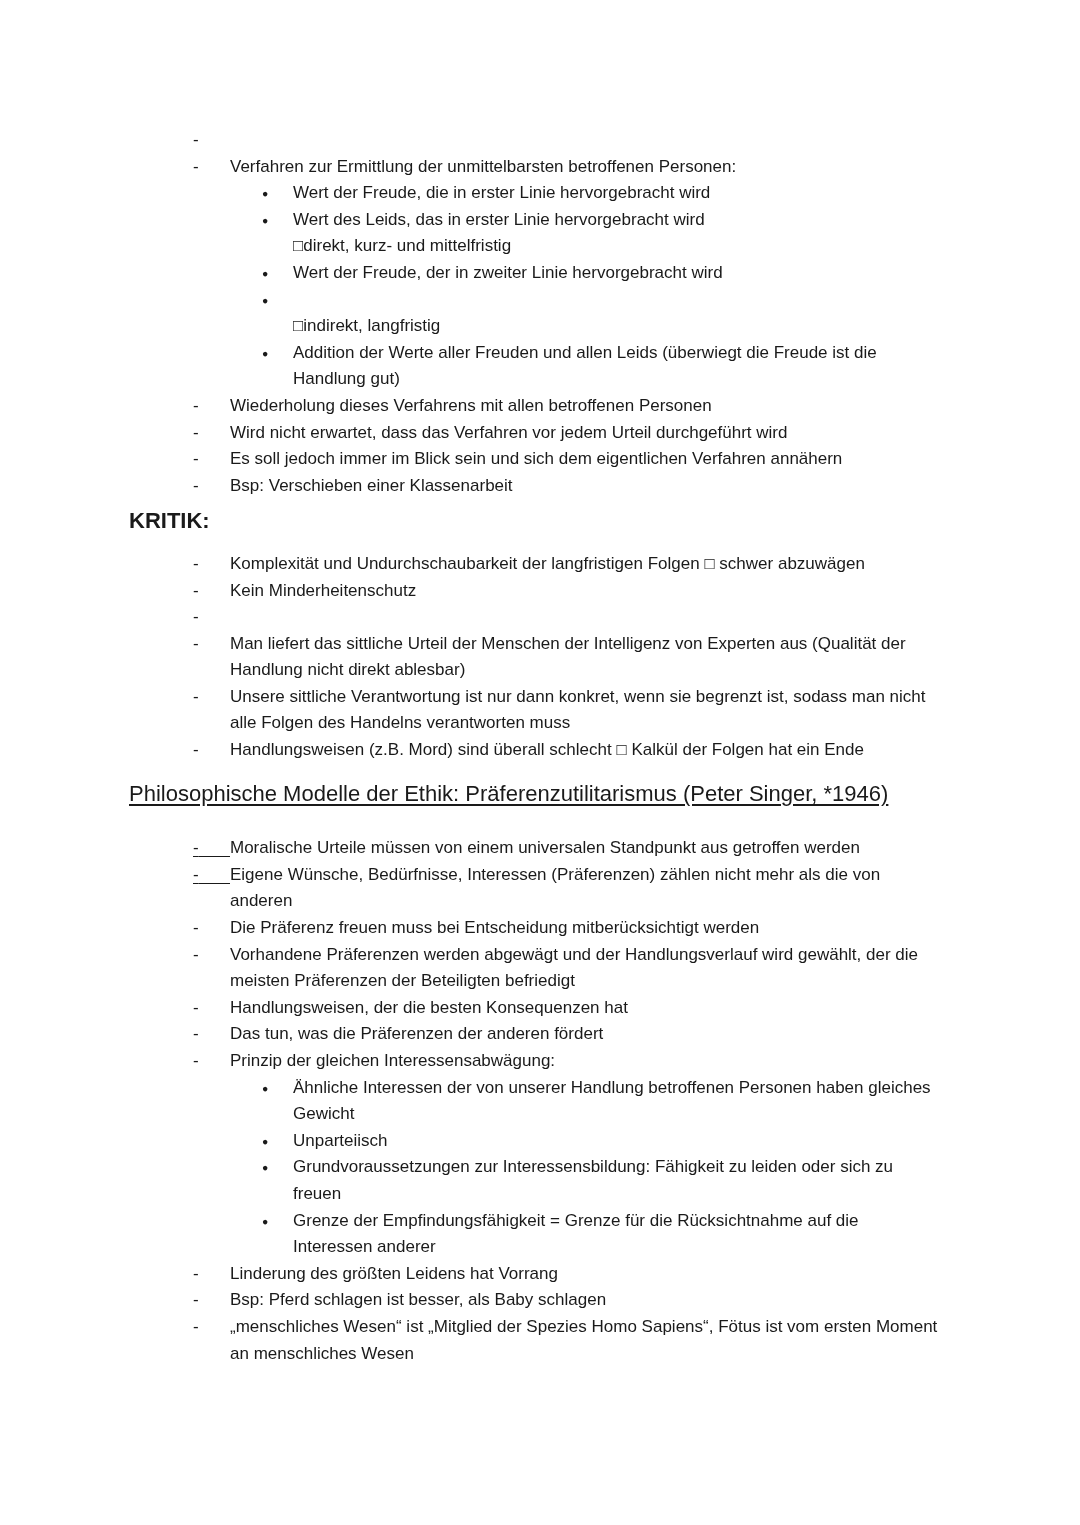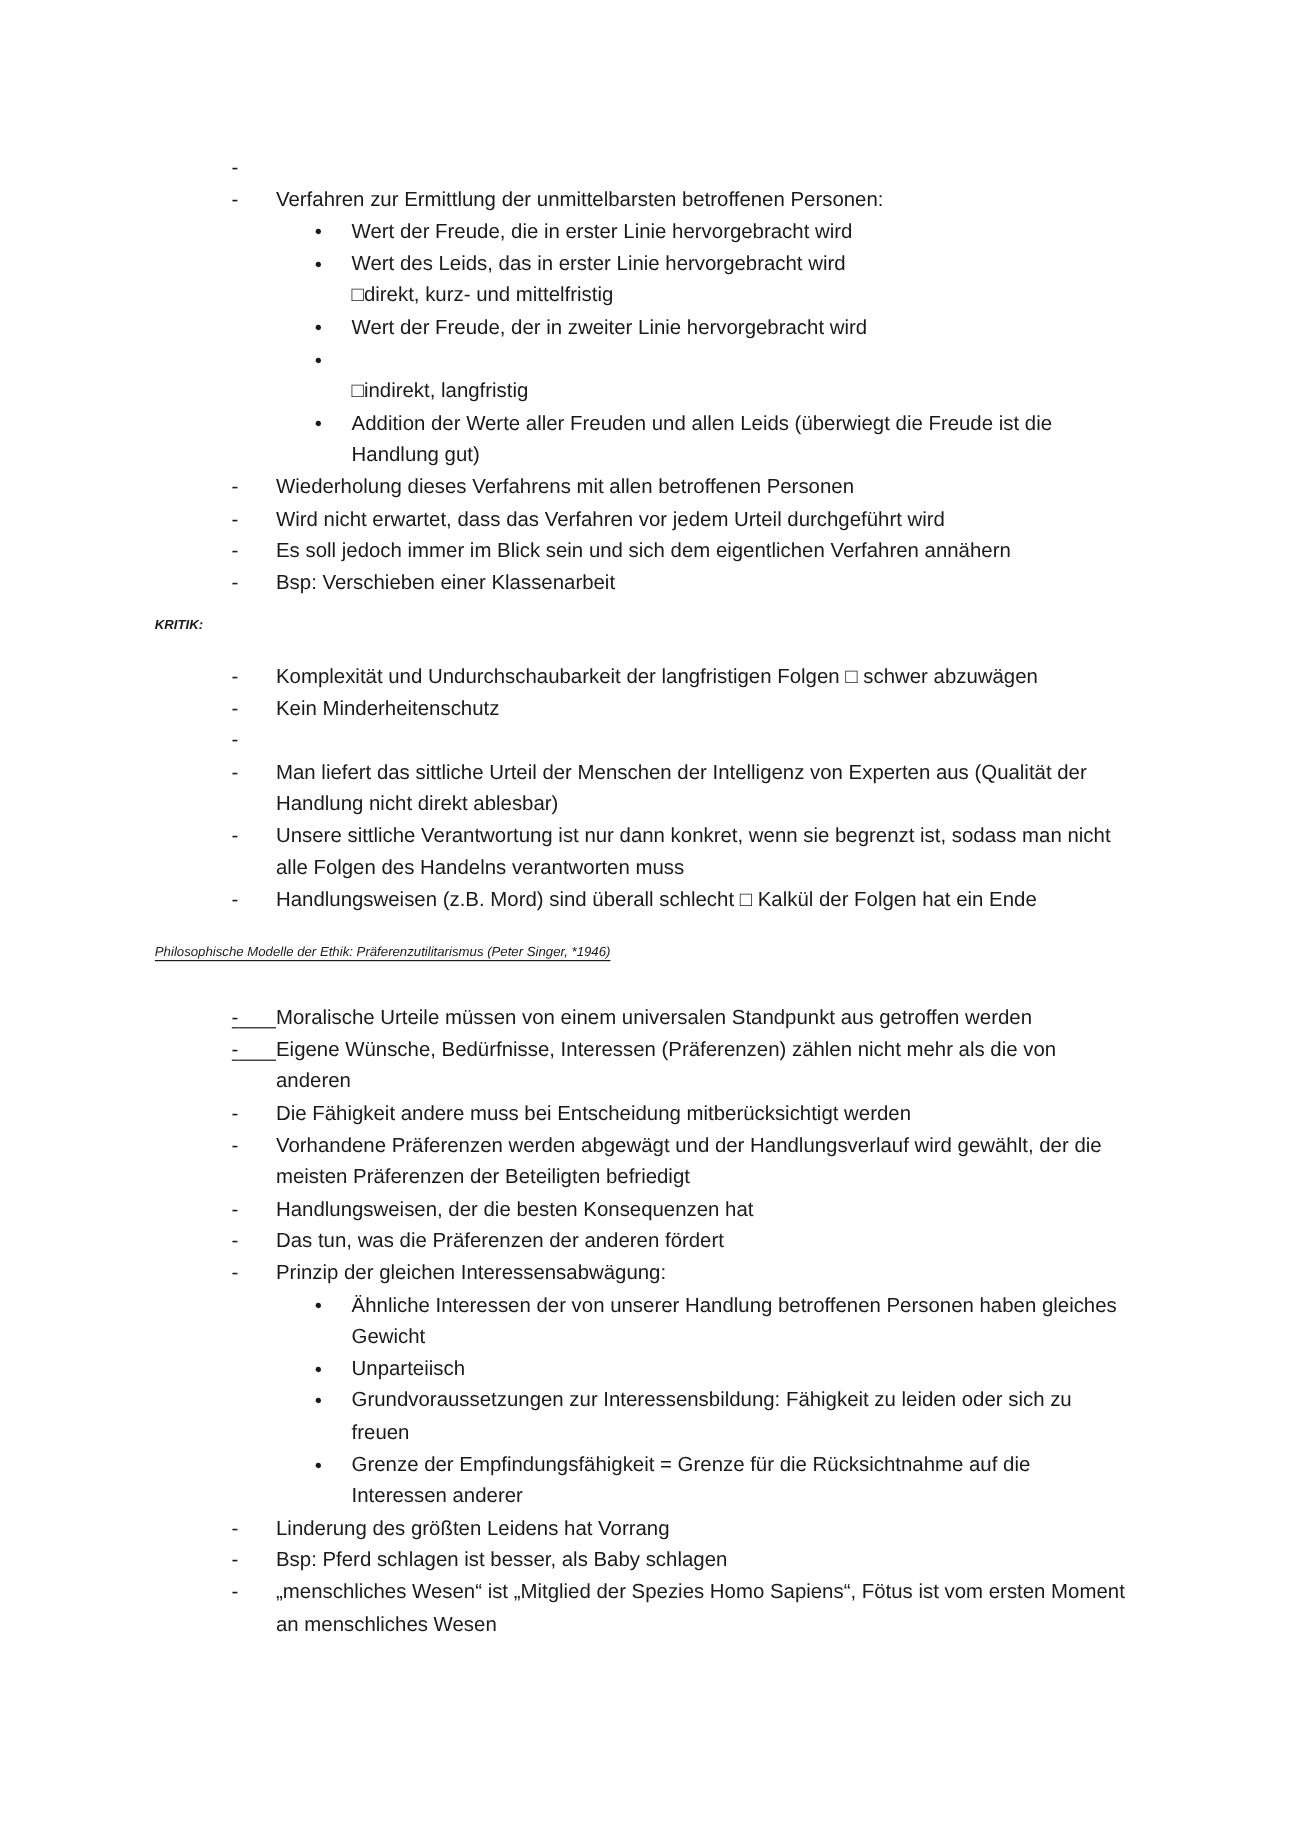--- a/index.html
+++ b/index.html
@@ -18,24 +18,23 @@
   .page {
     box-sizing: border-box;
     width: 1080px;
     height: 1525px;
     padding: 127px 139px 40px 129px;
     font-size: 17px;
     line-height: 26.6px;
     background: #ffffff;
   }
   h2 {
-    font-size: 11px;
+    font-size: 22px;
     line-height: 26.6px;
     margin: 0;
-    font-style: italic;
   }
   h2.h-bold {
     font-weight: 700;
     margin: 9px 0 16px 0;
   }
   h2.h-underline {
     font-weight: 400;
     text-decoration: underline;
     text-underline-offset: 3px;
     margin: 17px 0 28px 0;
@@ -157,21 +156,21 @@
         <div class="item lvl1">
           <span class="marker mk-dash-underlined">-</span>
           <span class="text">Moralische Urteile müssen von einem universalen Standpunkt aus getroffen werden</span>
         </div>
         <div class="item lvl1">
           <span class="marker mk-dash-underlined">-</span>
           <span class="text">Eigene Wünsche, Bedürfnisse, Interessen (Präferenzen) zählen nicht mehr als die von anderen</span>
         </div>
         <div class="item lvl1">
           <span class="marker mk-dash">-</span>
-          <span class="text">Die Fähigkeit andere muss bei Entscheidung mitberücksichtigt werden</span>
+          <span class="text">Die Präferenz freuen muss bei Entscheidung mitberücksichtigt werden</span>
         </div>
         <div class="item lvl1">
           <span class="marker mk-dash">-</span>
           <span class="text">Vorhandene Präferenzen werden abgewägt und der Handlungsverlauf wird gewählt, der die meisten Präferenzen der Beteiligten befriedigt</span>
         </div>
         <div class="item lvl1">
           <span class="marker mk-dash">-</span>
           <span class="text">Handlungsweisen, der die besten Konsequenzen hat</span>
         </div>
         <div class="item lvl1">

